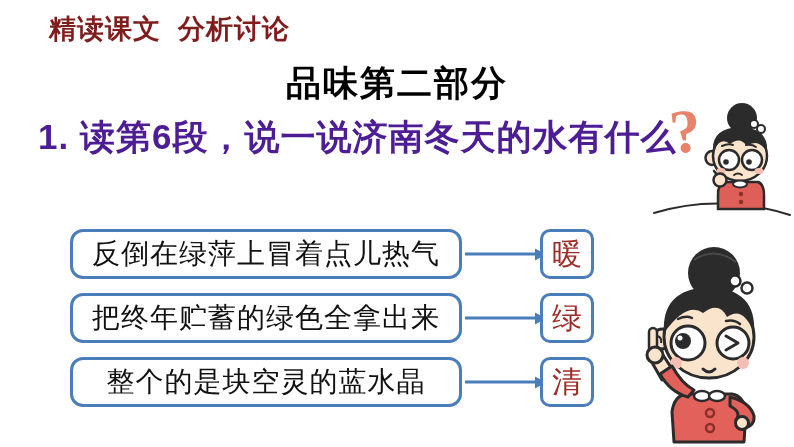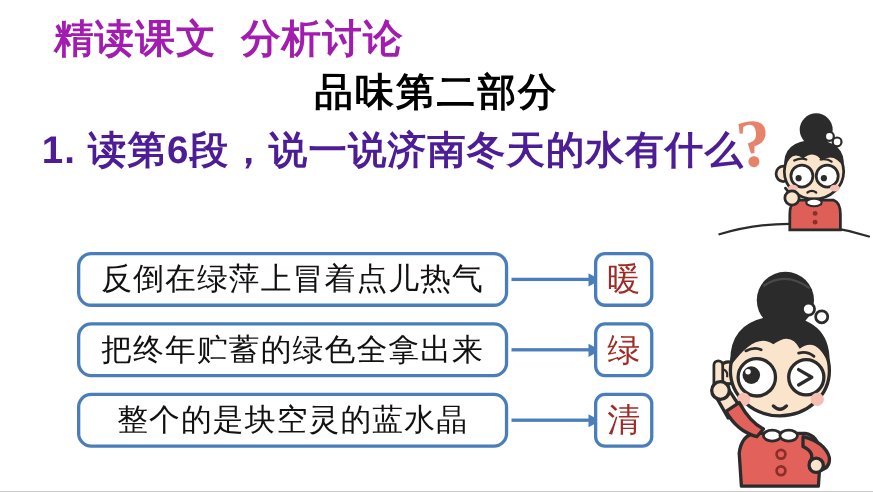--- a/index.html
+++ b/index.html
@@ -1,22 +1,22 @@
 <!DOCTYPE html>
 <html><head>
 <meta charset="utf-8">
 <style>
   html,body{margin:0;padding:0;background:#888;}
   .slide{
     position:relative;width:794px;height:447px;background:#ffffff;
     overflow:hidden;font-family:"Liberation Sans","DejaVu Sans",sans-serif;
   }
   .header{
-    position:absolute;left:49px;top:11px;font-size:36px;font-weight:700;
-    color:#a21caf;letter-spacing:1px;white-space:pre;
+    position:absolute;left:49px;top:11px;font-size:27px;font-weight:700;
+    color:#7f1d1d;letter-spacing:1px;white-space:pre;
   }
   .title{
     position:absolute;left:0;top:60px;width:794px;text-align:center;
     font-family:"Liberation Serif","DejaVu Serif",serif;
     font-size:35px;font-weight:700;color:#000;letter-spacing:2px;
   }
   .question{
     position:absolute;left:38px;top:110px;width:640px;
     font-size:35px;font-weight:700;color:#4c1d95;line-height:54px;
     letter-spacing:1px;

